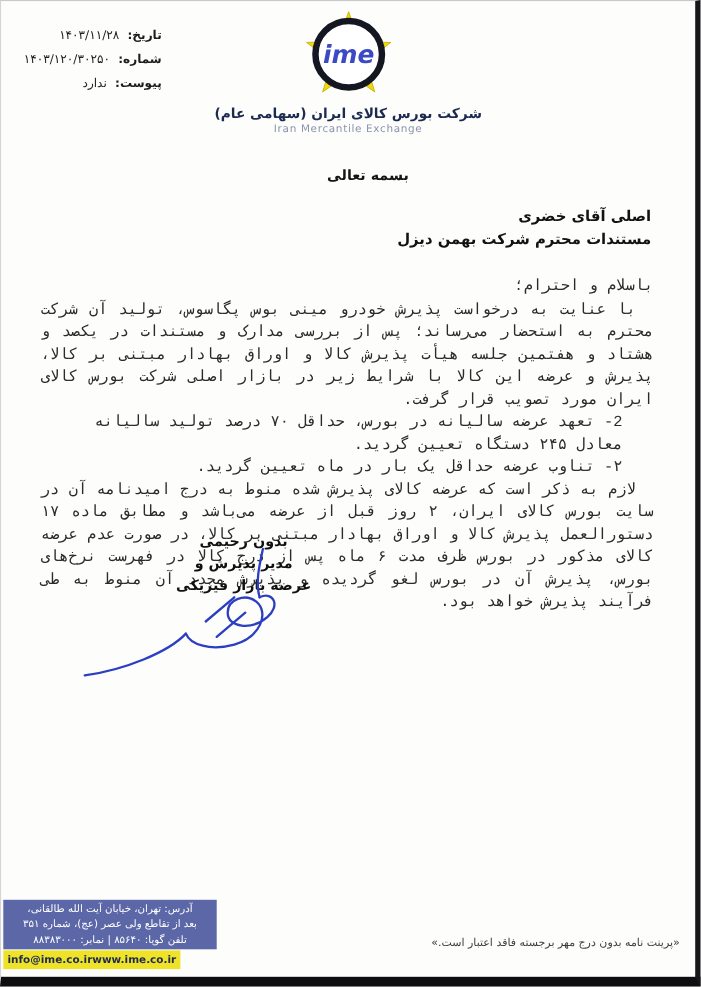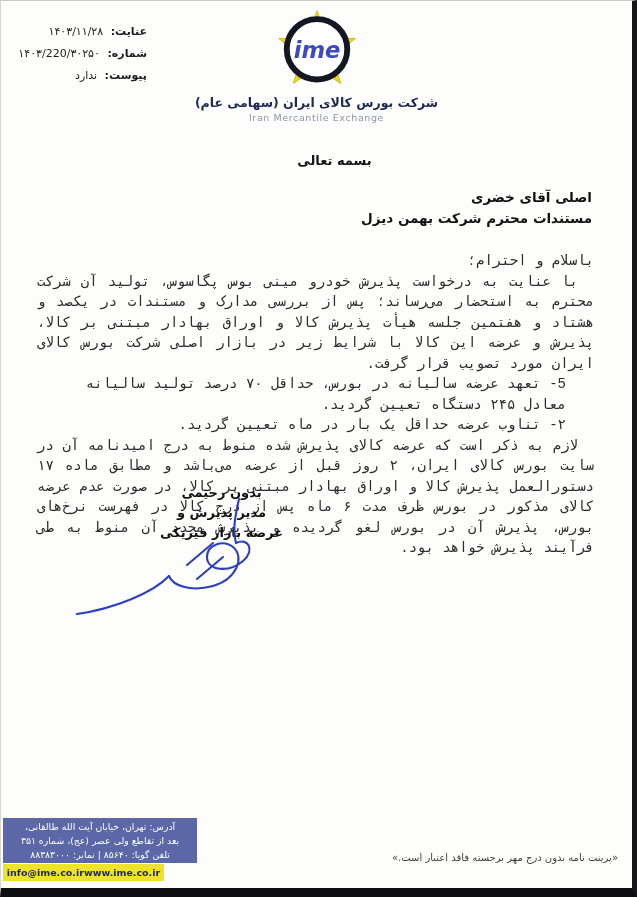--- a/index.html
+++ b/index.html
@@ -46,26 +46,26 @@
   .print-note { position:absolute; top:851px; right:14px; direction:rtl;
     font-size:10px; color:#3d3d3d; }
 </style>
 </head>
 <body>
 
 <div class="page">
 
   <div class="meta">
     <div class="meta-row">
-      <span class="lbl">عنایت:</span>
+      <span class="lbl">تاریخ:</span>
       <span class="val">۱۴۰۳/۱۱/۲۸</span>
     </div>
     <div class="meta-row">
       <span class="lbl">شماره:</span>
-      <span class="val">۱۴۰۳/220/۳۰۲۵۰</span>
+      <span class="val">۱۴۰۳/۱۲۰/۳۰۲۵۰</span>
     </div>
     <div class="meta-row">
       <span class="lbl">پیوست:</span>
       <span class="val">ندارد</span>
     </div>
   </div>
 
   <div class="logo-wrap">
     <svg class="logo-svg" width="84" height="84" viewBox="0 0 100 100">
       <polygon points="50,2 61.2,34.5 95.6,35.2 68.1,55.8 78.2,88.8 50,69.2 21.8,88.8 31.9,55.8 4.4,35.2 38.8,34.5" fill="#f2d70b" stroke="#c9b20a" stroke-width="1"></polygon>
@@ -79,21 +79,21 @@
   <div class="bismillah">بسمه تعالی</div>
 
   <div class="recipient">
     <div>اصلی آقای خضری</div>
     <div>مستندات محترم شرکت بهمن دیزل</div>
   </div>
 
   <div class="letter-body">
     <div class="salutation">باسلام و احترام؛</div>
     <p class="para">با عنایت به درخواست پذیرش خودرو مینی بوس پگاسوس، تولید آن شرکت محترم به استحضار می‌رساند؛ پس از بررسی مدارک و مستندات در یکصد و هشتاد و هفتمین جلسه هیأت پذیرش کالا و اوراق بهادار مبتنی بر کالا، پذیرش و عرضه این کالا با شرایط زیر در بازار اصلی شرکت بورس کالای ایران مورد تصویب قرار گرفت.</p>
-    <div class="list-item">5- تعهد عرضه سالیانه در بورس، حداقل ۷۰ درصد تولید سالیانه معادل ۲۴۵ دستگاه تعیین گردید.</div>
+    <div class="list-item">2- تعهد عرضه سالیانه در بورس، حداقل ۷۰ درصد تولید سالیانه معادل ۲۴۵ دستگاه تعیین گردید.</div>
     <div class="list-item">۲- تناوب عرضه حداقل یک بار در ماه تعیین گردید.</div>
     <p class="para">لازم به ذکر است که عرضه کالای پذیرش شده منوط به درج امیدنامه آن در سایت بورس کالای ایران، ۲ روز قبل از عرضه می‌باشد و مطابق ماده ۱۷ دستورالعمل پذیرش کالا و اوراق بهادار مبتنی بر کالا، در صورت عدم عرضه کالای مذکور در بورس ظرف مدت ۶ ماه پس از درج کالا در فهرست نرخ‌های بورس، پذیرش آن در بورس لغو گردیده و پذیرش مجدد آن منوط به طی فرآیند پذیرش خواهد بود.</p>
   </div>
 
   <div class="sig-block">
     <div>بدون رحیمی</div>
     <div>مدیر پذیرش و</div>
     <div>عرضه بازار فیزیکی</div>
   </div>
 

